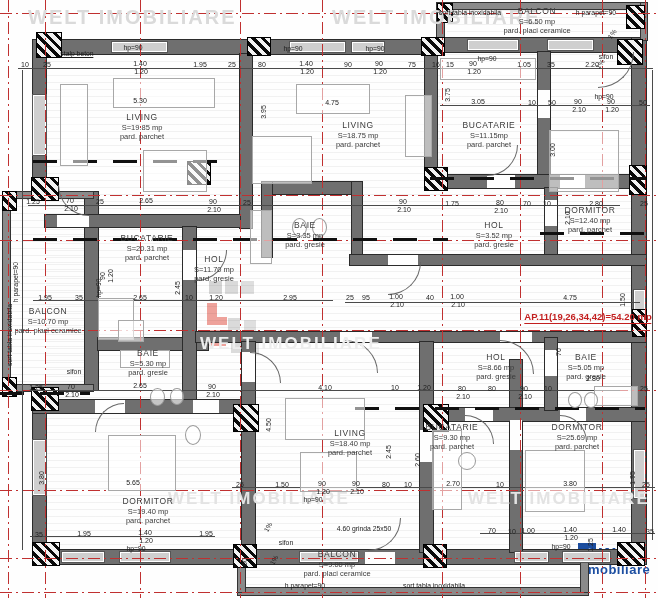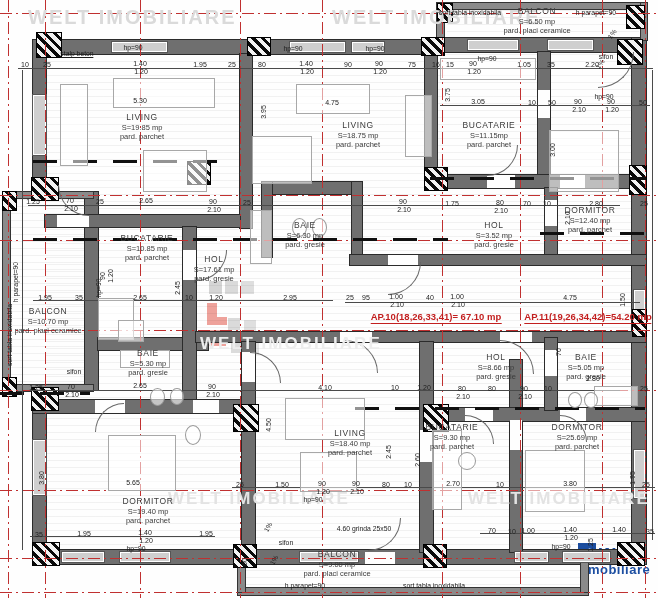--- a/index.html
+++ b/index.html
@@ -253,31 +253,31 @@
       <div class="ra">S=12.40 mp</div>
       <div class="rf">pard. parchet</div>
     </div>
     <div class="room" style="left: 494px; top: 220px;">
       <div class="rn">HOL</div>
       <div class="ra">S=3.52 mp</div>
       <div class="rf">pard. gresie</div>
     </div>
     <div class="room" style="left: 147px; top: 233px;">
       <div class="rn">BUCATARIE</div>
-      <div class="ra">S=10.85 mp</div>
+      <div class="ra">S=20.31 mp</div>
       <div class="rf">pard. parchet</div>
     </div>
     <div class="room" style="left: 214px; top: 254px;">
       <div class="rn">HOL</div>
-      <div class="ra">S=17.61 mp</div>
+      <div class="ra">S=11.70 mp</div>
       <div class="rf">pard. gresie</div>
     </div>
     <div class="room" style="left: 305px; top: 220px;">
       <div class="rn">BAIE</div>
-      <div class="ra">S=6.30 mp</div>
+      <div class="ra">S=3.35 mp</div>
       <div class="rf">pard. gresie</div>
     </div>
     <div class="room" style="left: 48px; top: 306px;">
       <div class="rn">BALCON</div>
       <div class="ra">S=10.70 mp</div>
       <div class="rf">pard. placi ceramice</div>
     </div>
     <div class="room" style="left: 148px; top: 348px;">
       <div class="rn">BAIE</div>
       <div class="ra">S=5.30 mp</div>
@@ -311,21 +311,20 @@
     <div class="room" style="left: 148px; top: 496px;">
       <div class="rn">DORMITOR</div>
       <div class="ra">S=19.40 mp</div>
       <div class="rf">pard. parchet</div>
     </div>
     <div class="room" style="left: 337px; top: 549px;">
       <div class="rn">BALCON</div>
       <div class="ra">S=9.00 mp</div>
       <div class="rf">pard. placi ceramice</div>
     </div>
-    <div class="ap" style="left: 436px; top: 311px;">AP.10(18,26,33,41)= 67.10 mp</div>
     <div class="ap" style="left: 588px; top: 311px;">AP.11(19,26,34,42)=54.20 mp</div>
     <div class="dim" style="left: 25px; top: 64px;">10</div>
     <div class="dim" style="left: 47px; top: 64px;">25</div>
     <div class="dim" style="left: 140px; top: 63px;">1.40</div>
     <div class="dim" style="left: 141px; top: 71px;">1.20</div>
     <div class="dim" style="left: 200px; top: 64px;">1.95</div>
     <div class="dim" style="left: 232px; top: 64px;">25</div>
     <div class="dim" style="left: 262px; top: 64px;">80</div>
     <div class="dim" style="left: 306px; top: 63px;">1.40</div>
     <div class="dim" style="left: 307px; top: 71px;">1.20</div>

